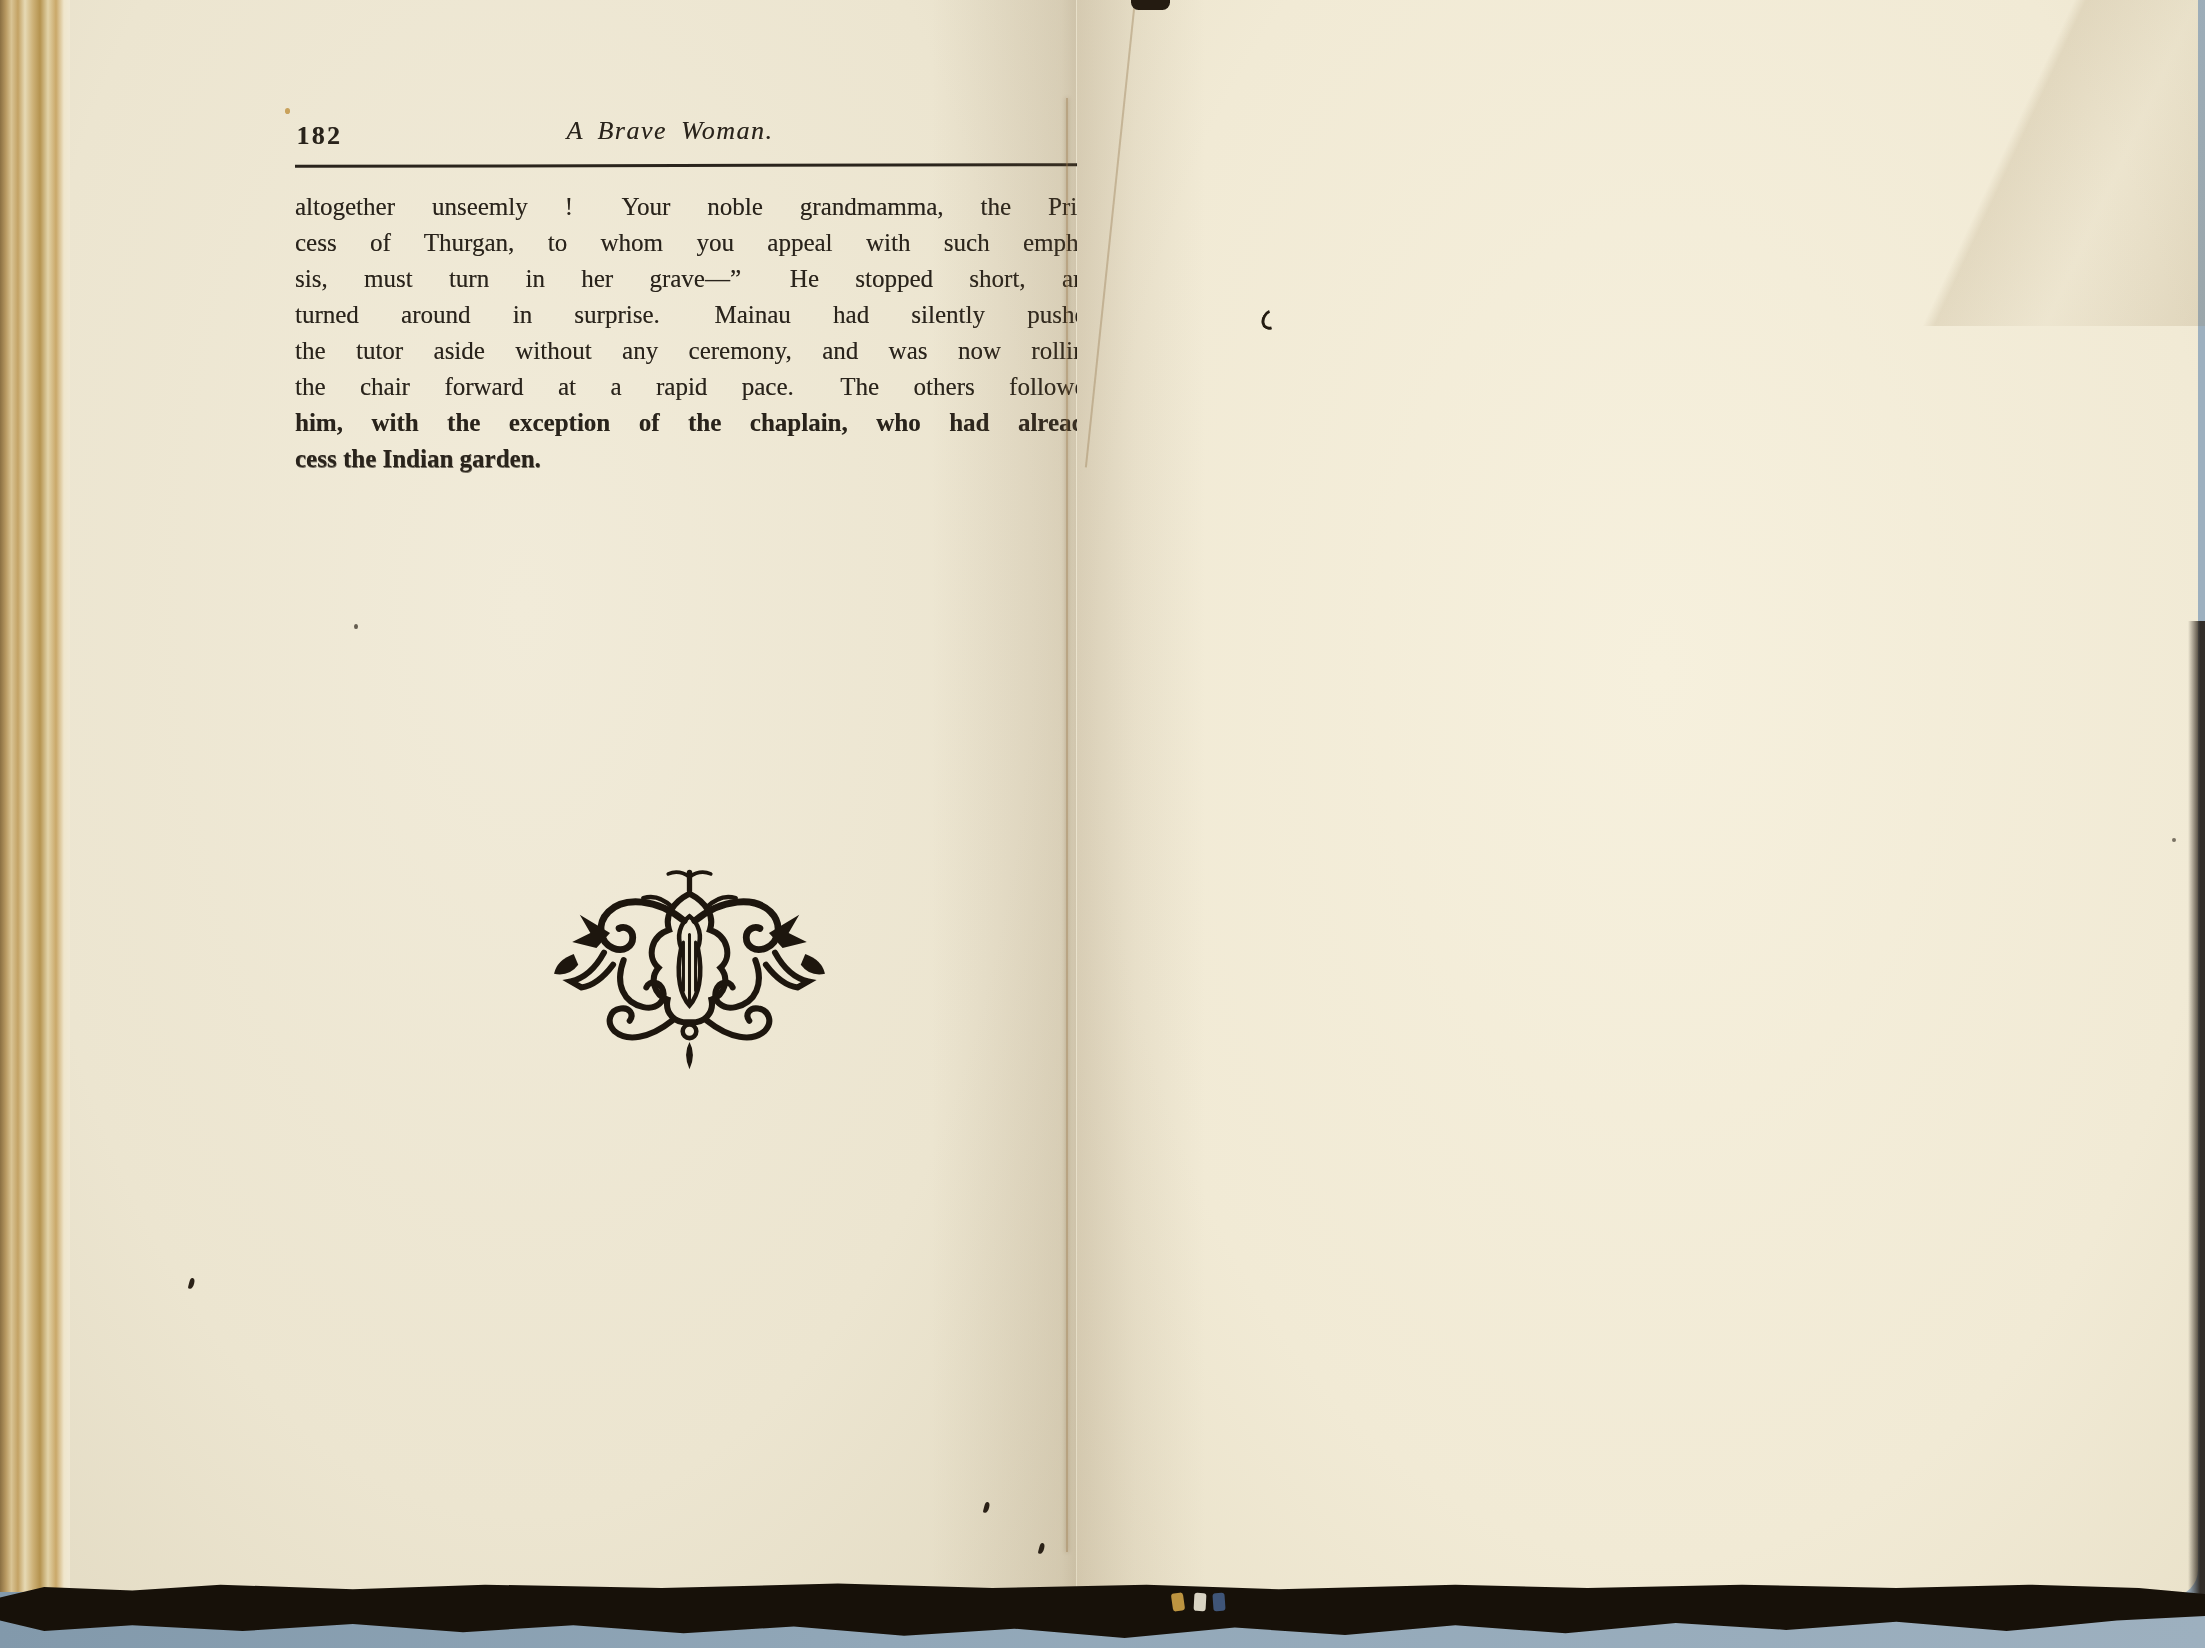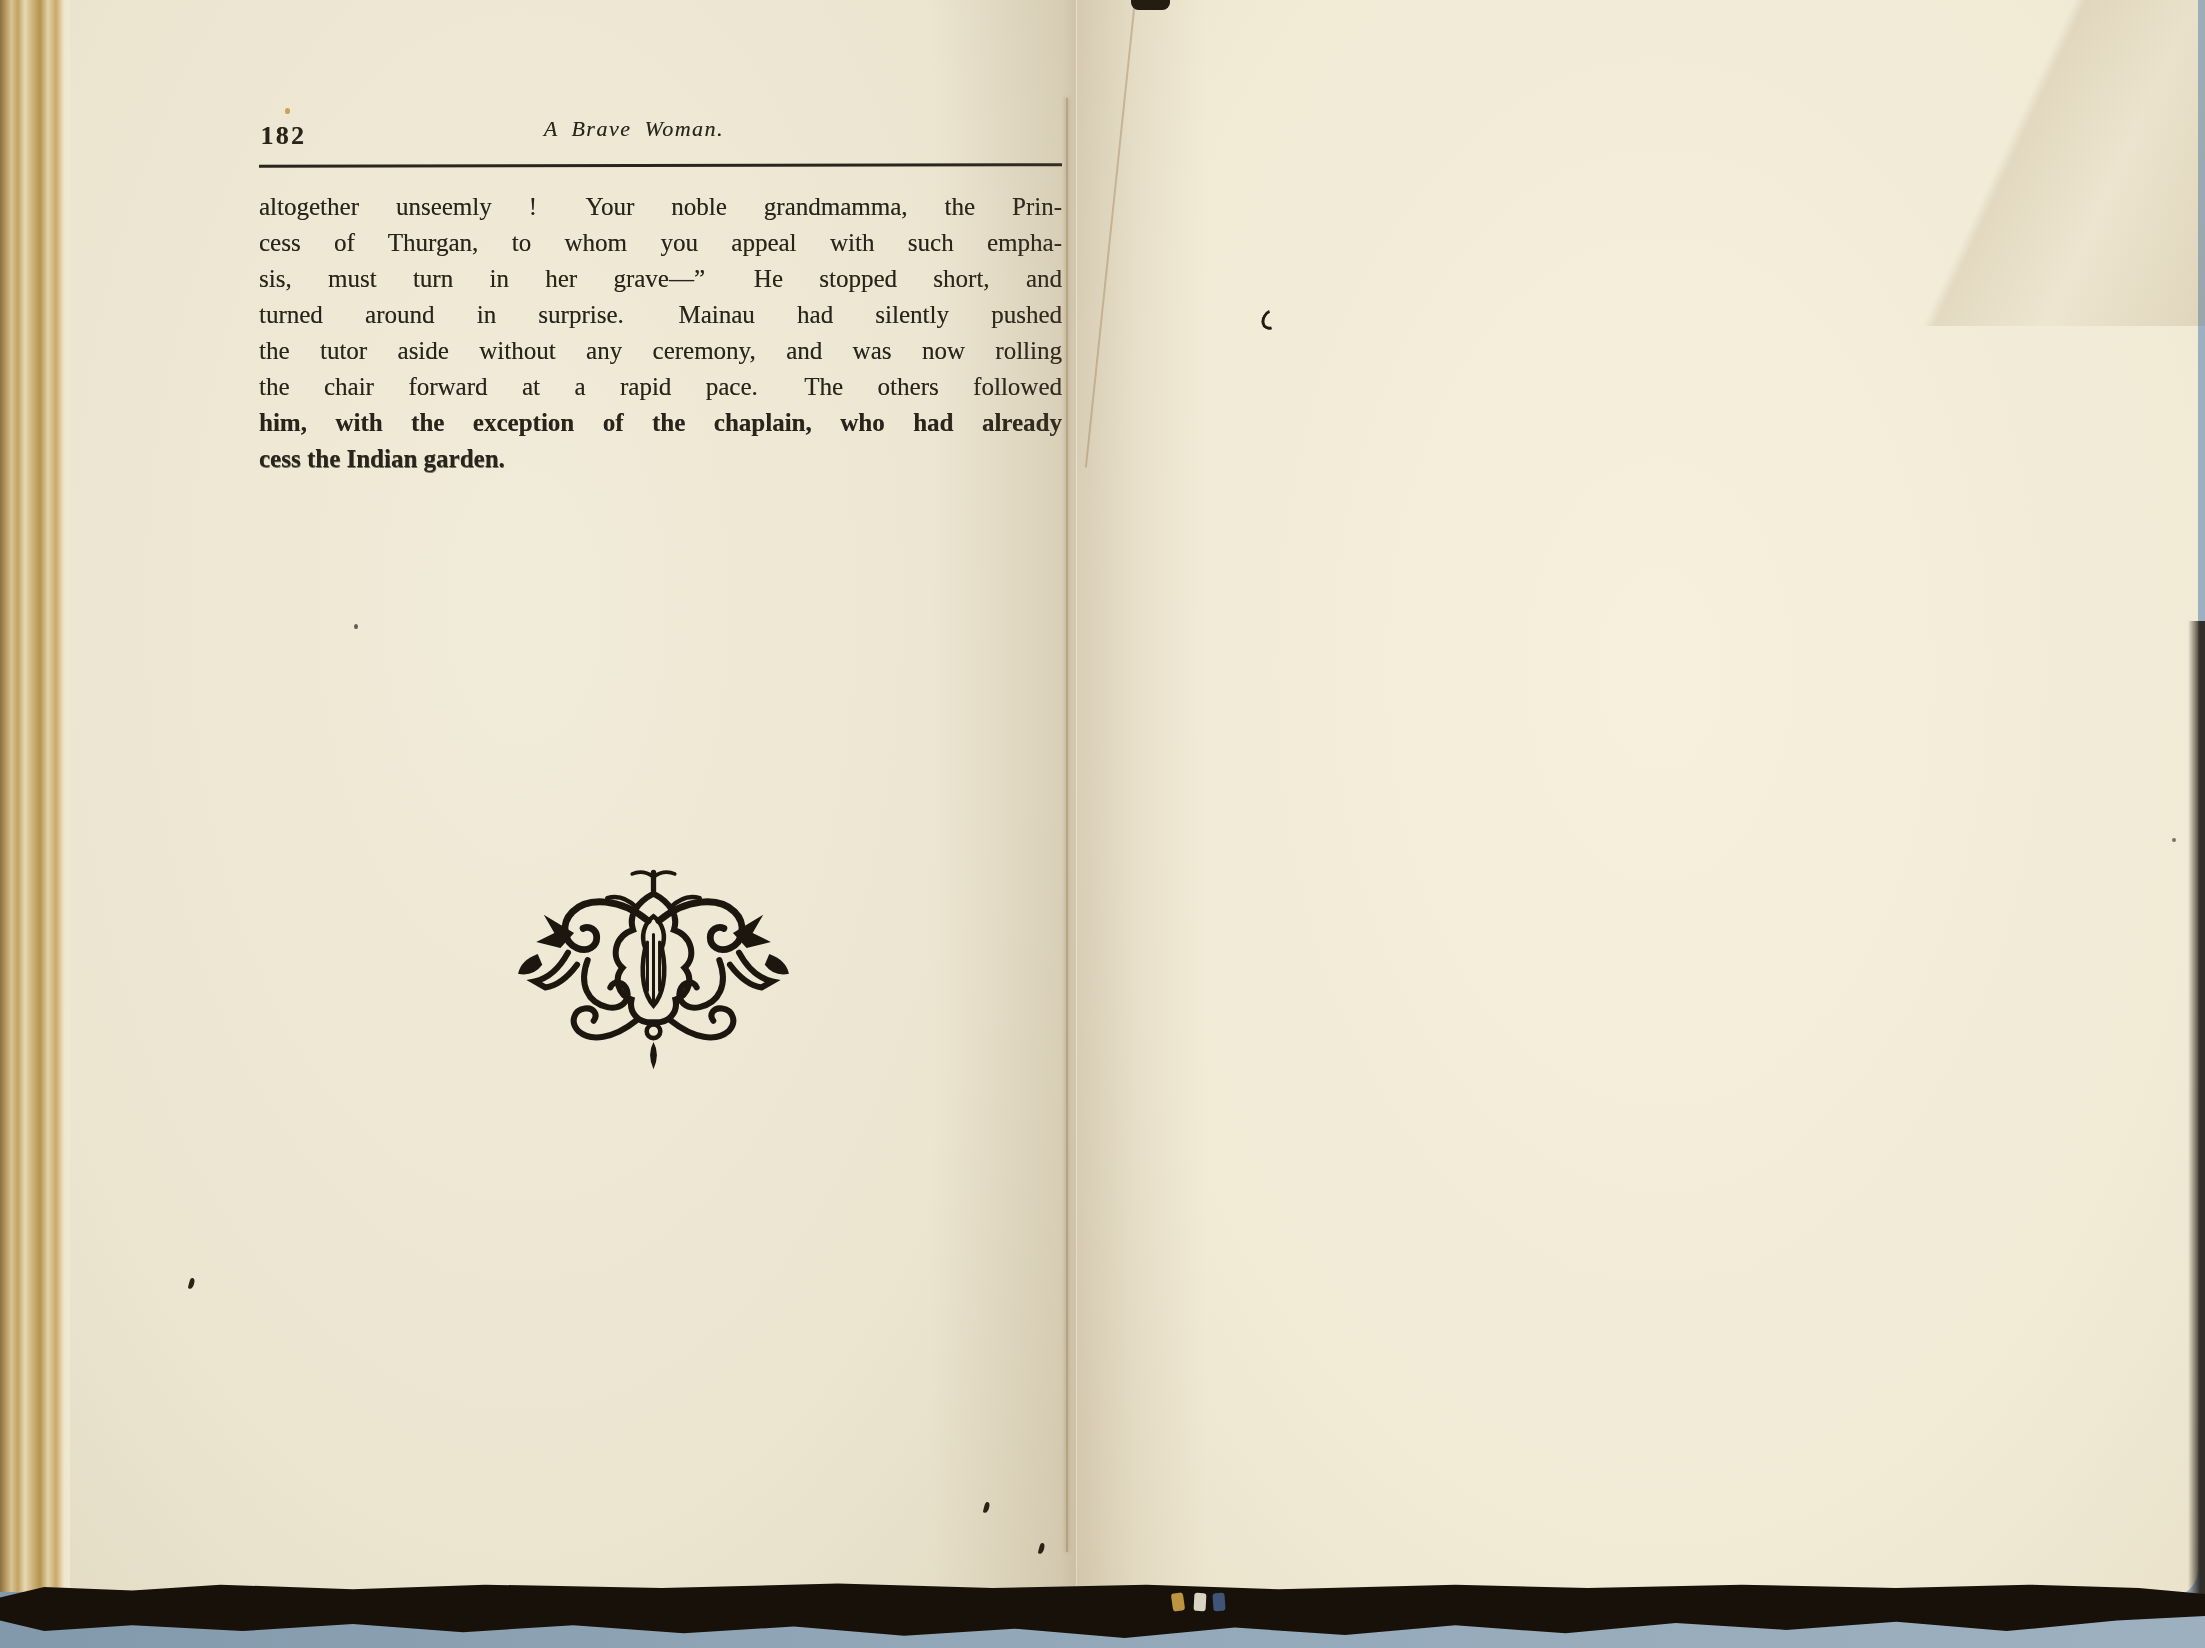--- a/index.html
+++ b/index.html
@@ -60,26 +60,26 @@
   
   .binding-strip{
     position:absolute;left:0;top:1580px;width:2205px;height:58px;background:#171109;
     clip-path:polygon(0% 30%,2% 12%,6% 18%,10% 8%,16% 16%,22% 8%,30% 14%,38% 6%,45% 14%,52% 8%,58% 16%,66% 8%,72% 14%,79% 8%,86% 14%,92% 8%,97% 14%,100% 24%,100% 62%,96% 70%,91% 88%,86% 72%,81% 86%,76% 74%,71% 92%,66% 78%,61% 95%,56% 82%,51% 100%,46% 84%,41% 96%,36% 80%,31% 92%,26% 78%,21% 90%,16% 76%,11% 88%,6% 78%,2% 88%,0% 70%);
   }
   .stitch{position:absolute;top:1593px;width:12px;height:18px;border-radius:3px;}
   .stitch.s1{left:1172px;background:#bd9440;transform:rotate(-8deg);}
   .stitch.s2{left:1194px;background:#d8d3c2;transform:rotate(3deg);}
   .stitch.s3{left:1213px;background:#3f5578;transform:rotate(-4deg);}
   
-  .page-text{color:#29231b;text-shadow:0.2px 0.3px 0.5px rgba(41,35,27,.45);}
+  .page-text{color:#29231b;text-shadow:0.2px 0.3px 0.5px rgba(41,35,27,.45);margin-left:36px;}
   .left-content{position:absolute;left:189px;top:0;width:803px;height:1596px;}
   .folio{position:absolute;left:1.5px;top:121px;font-size:26px;font-weight:700;letter-spacing:2.3px;}
   .running-title{
     position:absolute;top:116px;left:0;width:100%;text-align:center;
-    font-style:italic;font-size:22px;letter-spacing:1.5px;word-spacing:6px;
+    font-style:italic;font-size:26px;letter-spacing:1.5px;word-spacing:6px;
     transform:translateX(-26.5px);
   }
   .header-rule{position:absolute;left:0;top:164px;width:803px;height:3px;background:#2a241c;transform:rotate(-.12deg);}
   .body-block{position:absolute;left:0;right:0;}
   .body-left{top:189px;}
   .ln{
     line-height:36px;font-size:25px;
     text-align:justify;text-align-last:justify;
   }
   .ln.last{text-align-last:left;}

